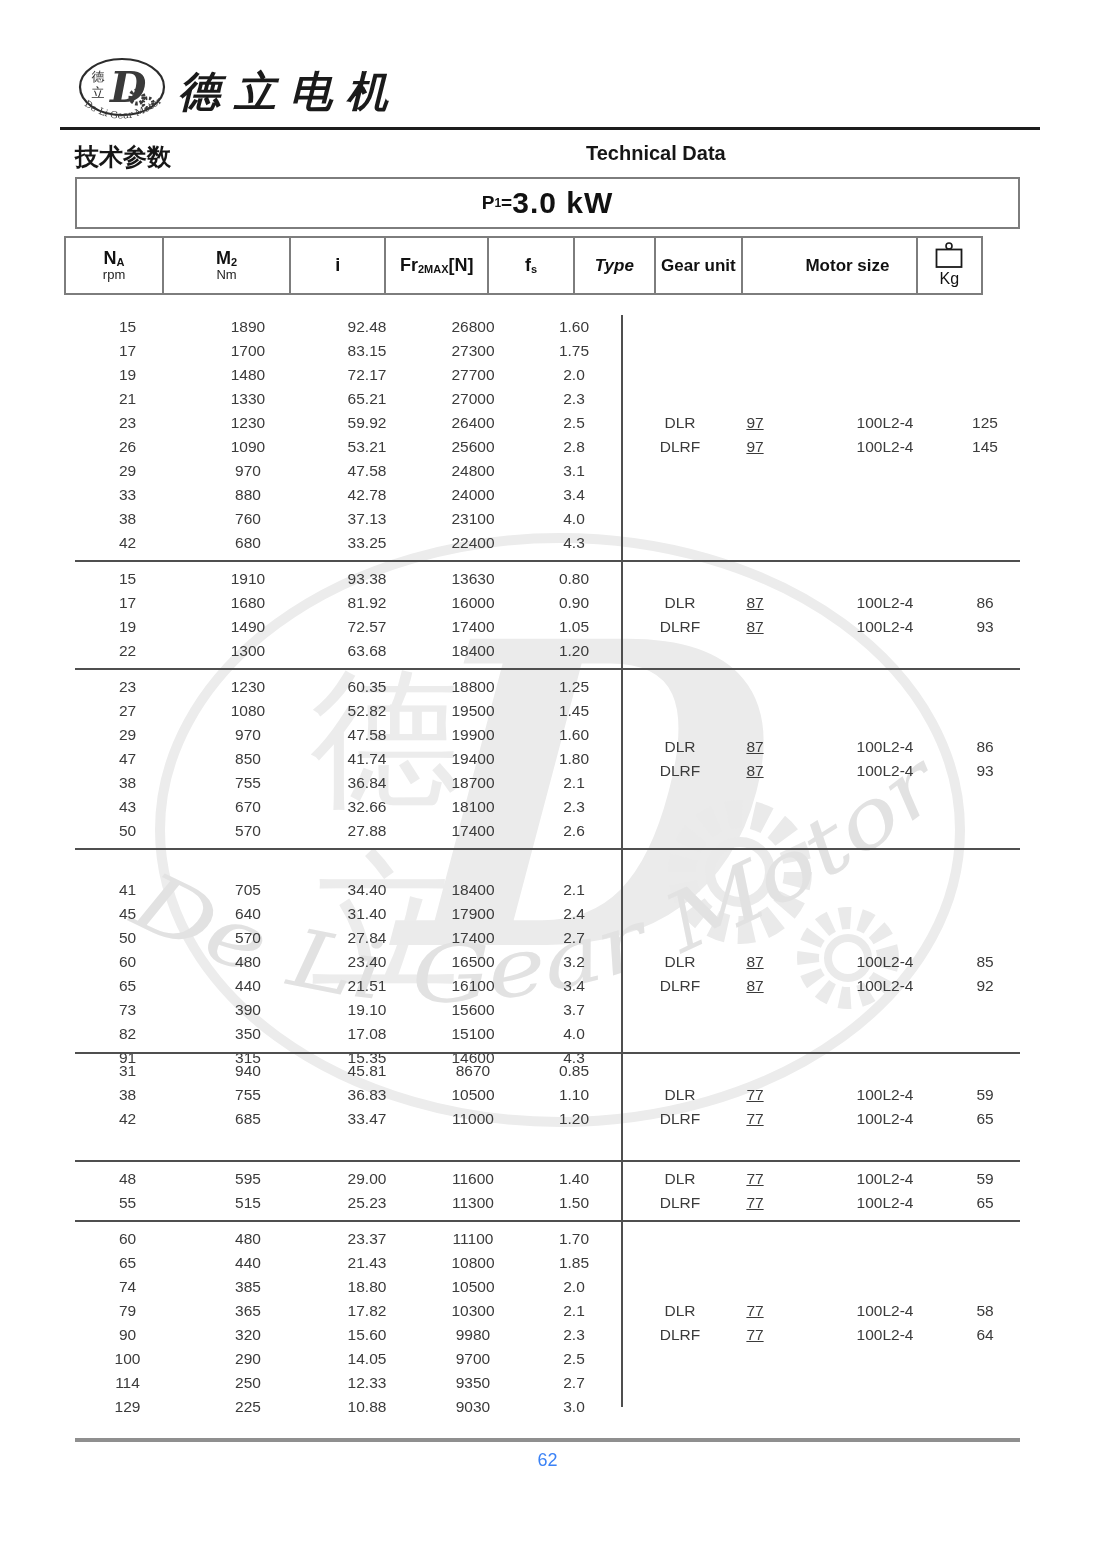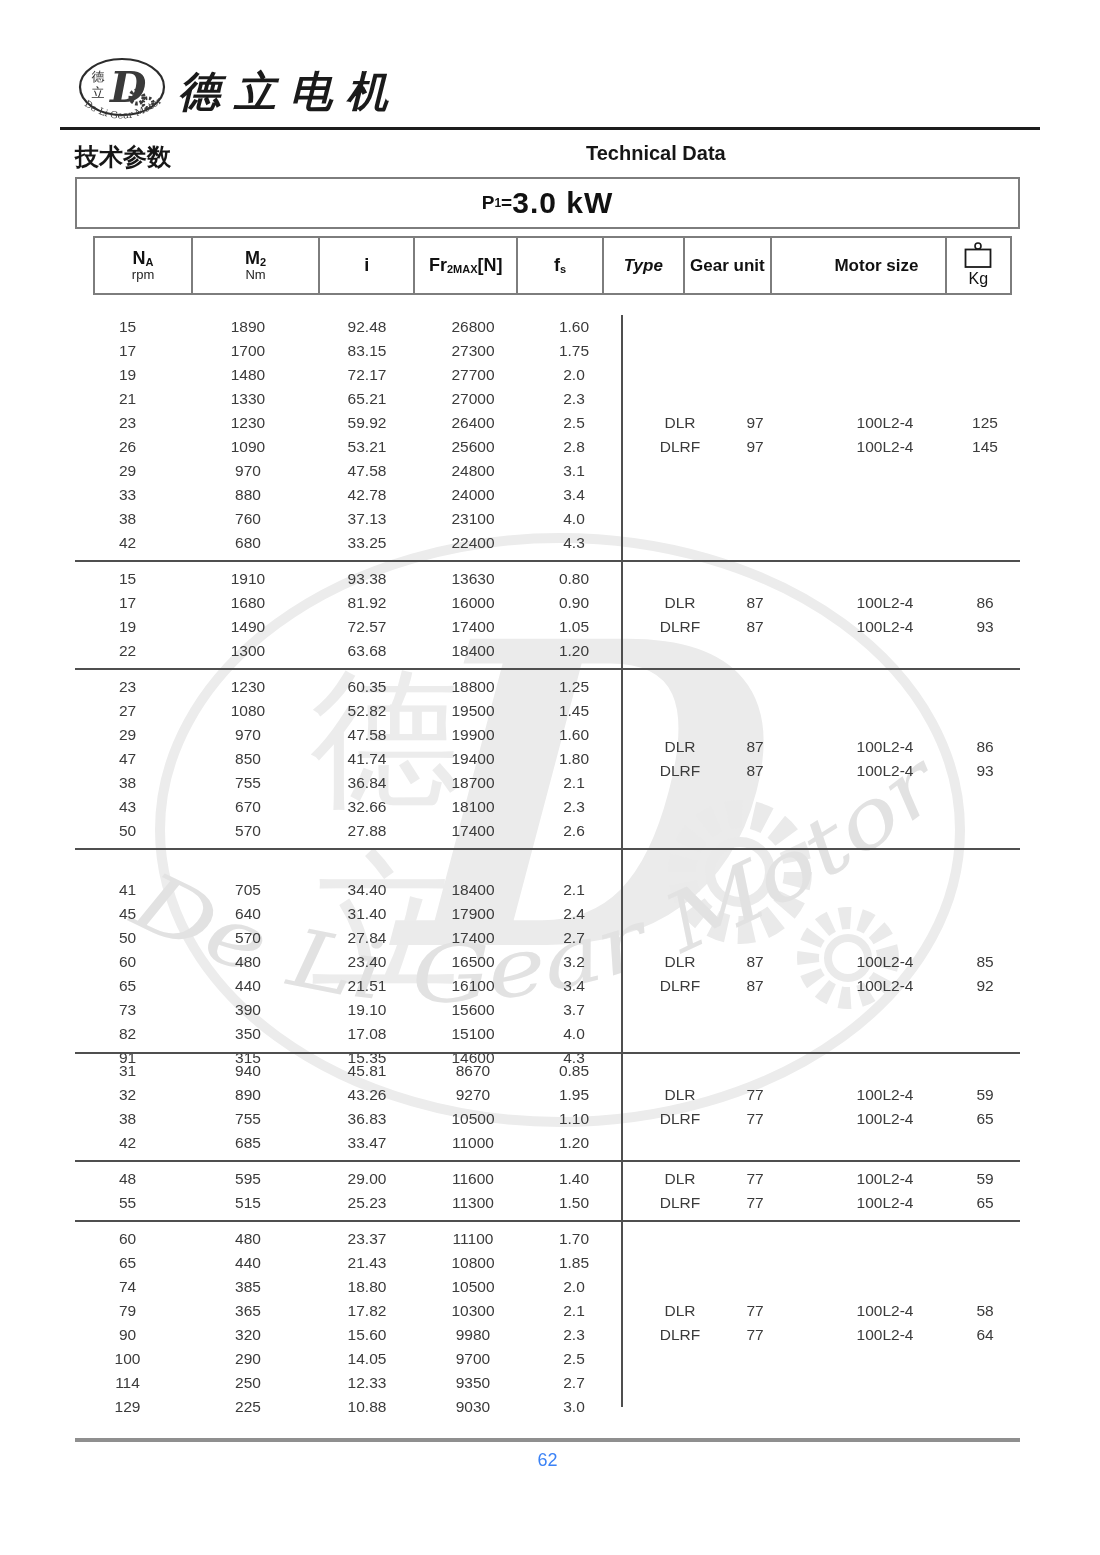--- a/index.html
+++ b/index.html
@@ -49,21 +49,21 @@
     border: 2px solid #7d7d7d;
     display: flex; align-items: center; justify-content: center;
     background: transparent;
   }
   .power-sym { font-size: 19px; font-weight: bold; color: #111; }
   .power-sub { font-size: 12px; font-weight: bold; color: #111; vertical-align: -2px; }
   .power-eq  { font-size: 19px; font-weight: bold; color: #111; }
   .power-val { font-size: 30px; font-weight: bold; color: #111; letter-spacing: 1px; }
   
   .col-header {
-    position: absolute; left: 93px; top: 236px; width: 919px; height: 59px; z-index: 2;
+    position: absolute; left: 64px; top: 236px; width: 919px; height: 59px; z-index: 2;
     border: 2px solid #7d7d7d;
     display: flex;
   }
   .hcell {
     border-right: 2px solid #7d7d7d;
     display: flex; flex-direction: column; align-items: center; justify-content: center;
     color: #111; line-height: 1.15;
   }
   .hcell:last-child { border-right: none; }
   .hc-0 { width: 105px; } .hc-1 { width: 136px; } .hc-2 { width: 102px; }
@@ -97,21 +97,21 @@
   .num-row .cell:nth-child(3) { width: 102px; }
   .num-row .cell:nth-child(4) { width: 110px; }
   .num-row .cell:nth-child(5) { width: 92px; }
   .blk-right {
     position: absolute; left: 547px; top: 0; width: 398px; height: 100%;
     display: flex; flex-direction: column; justify-content: center;
   }
   .variant-row { display: flex; height: 24px; line-height: 24px; }
   .vcell { font-size: 15.5px; color: #3b3b3b; }
   .v-type  { width: 86px; text-align: center; padding-left: 30px; }
-  .v-gear  { width: 94px; text-align: center; }
+  .v-gear  { width: 94px; text-align: center; text-decoration: underline; }
   .v-motor { width: 148px; text-align: center; padding-left: 18px; }
   .v-kg    { width: 70px; text-align: center; }
   
   .bottom-rule {
     position: absolute; left: 75px; top: 1438px; width: 945px; height: 4px;
     background: #8f8f8f; z-index: 2;
   }
   .page-number {
     position: absolute; left: 75px; top: 1450px; width: 945px; z-index: 2;
     text-align: center; font-size: 18px; color: #3b82f6;
@@ -488,27 +488,20 @@
       <div class="block" style="top: 1059px; height: 96px;">
         <div class="blk-left">
           <div class="num-row">
             <span class="cell">31</span>
             <span class="cell">940</span>
             <span class="cell">45.81</span>
             <span class="cell">8670</span>
             <span class="cell">0.85</span>
           </div>
           <div class="num-row">
-            <span class="cell">32</span>
-            <span class="cell">890</span>
-            <span class="cell">43.26</span>
-            <span class="cell">9270</span>
-            <span class="cell">1.95</span>
-          </div>
-          <div class="num-row">
             <span class="cell">38</span>
             <span class="cell">755</span>
             <span class="cell">36.83</span>
             <span class="cell">10500</span>
             <span class="cell">1.10</span>
           </div>
           <div class="num-row">
             <span class="cell">42</span>
             <span class="cell">685</span>
             <span class="cell">33.47</span>

